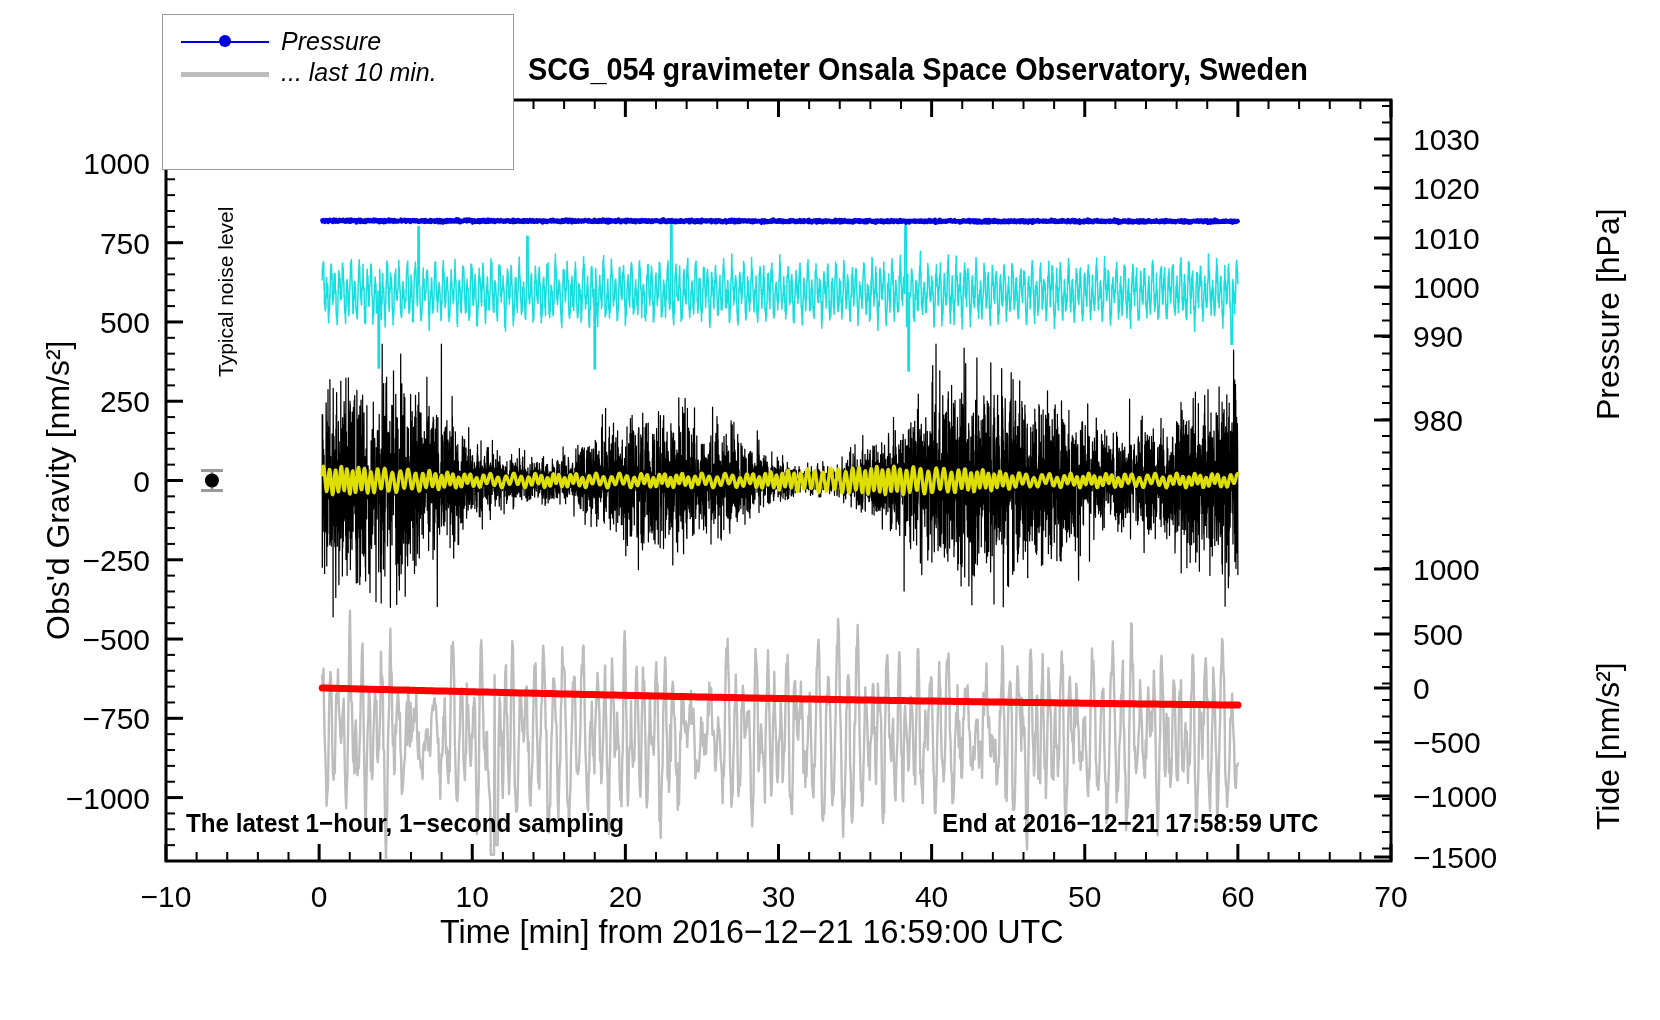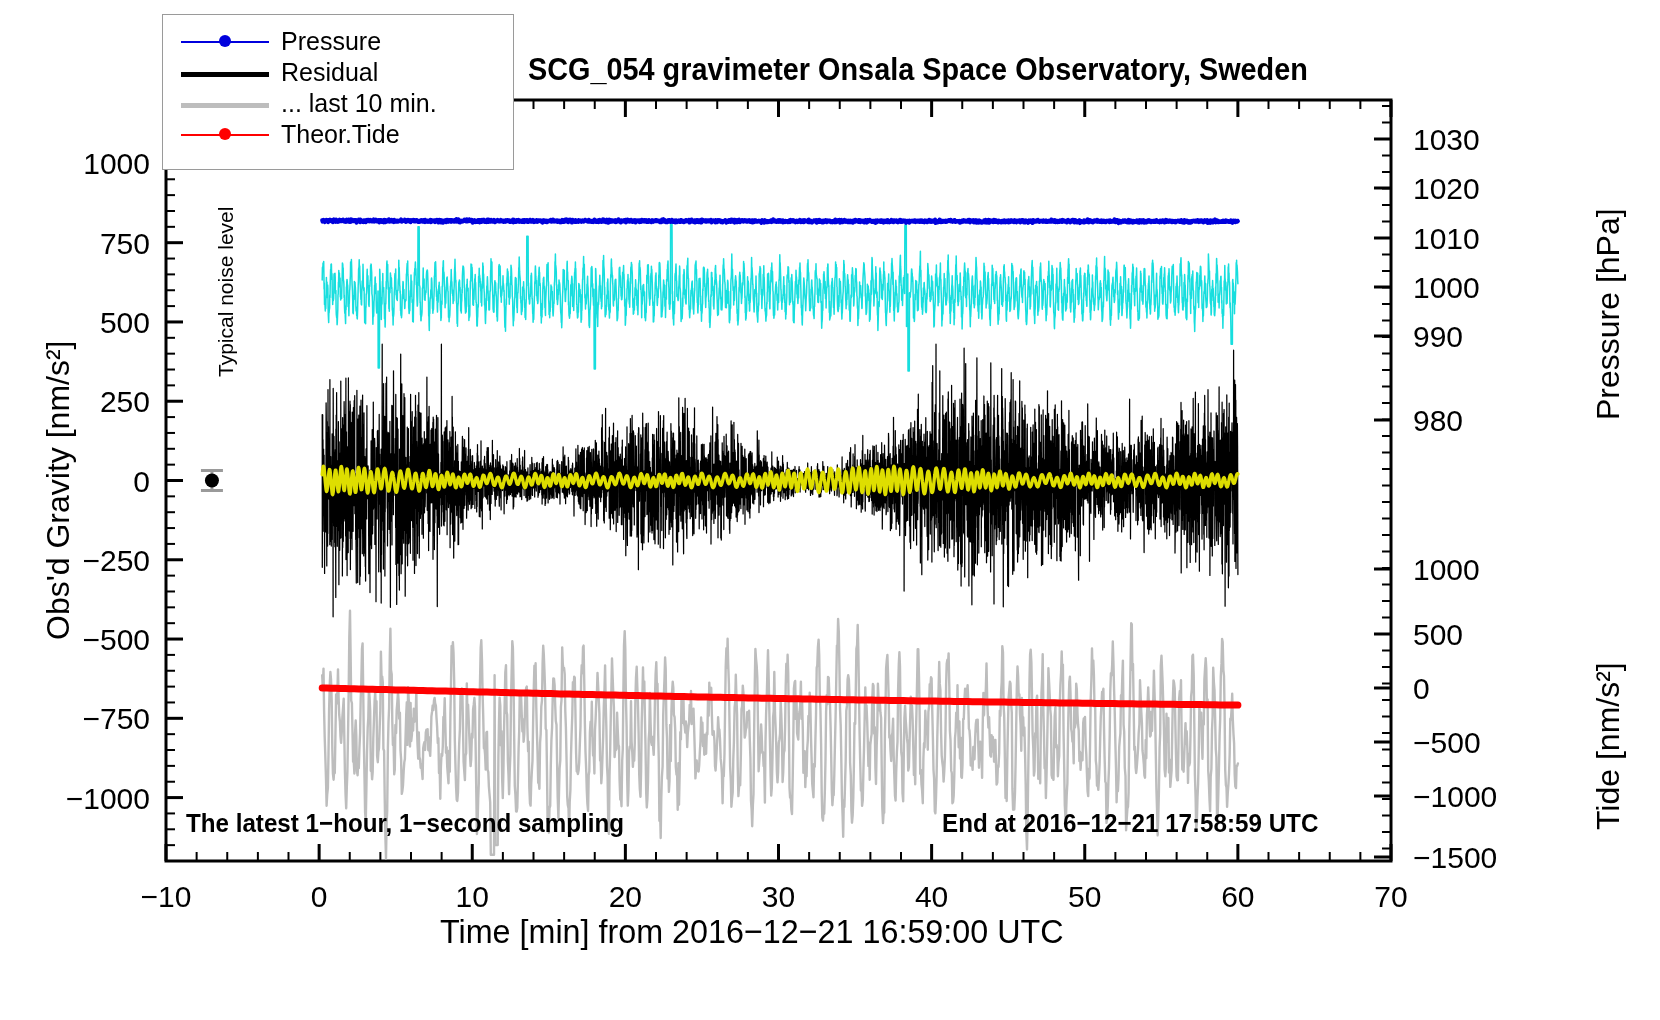--- a/index.html
+++ b/index.html
@@ -12,21 +12,21 @@
   .plot-title{font-size:31px;font-weight:bold;white-space:nowrap;
               font-stretch:condensed;transform:scaleX(.93);transform-origin:left center;}
   .note{font-size:26px;font-weight:bold;white-space:nowrap;
         transform:scaleX(.93);transform-origin:left center;}
   .xlabel{font-size:34px;white-space:nowrap;transform:scaleX(.95);transform-origin:left center;}
   .noise-label{font-size:21px;white-space:nowrap;}
 
   
   #legend{left:162px;top:14px;width:352px;height:156px;
           background:#fff;border:1px solid #9a9a9a;box-sizing:border-box;}
-  .leg-row{position:relative;height:31px;}
+  .leg-row{position:relative;height:31px;font-style:italic;}
   .leg-key{position:absolute;left:18px;top:15px;width:88px;height:0;}
   .leg-line{position:absolute;left:0;top:0;width:88px;}
   .leg-dot{position:absolute;left:38px;width:12px;height:12px;border-radius:50%;top:-6px;}
   .leg-txt{position:absolute;left:118px;top:1px;font-size:25px;white-space:nowrap;}
 
   svg{display:block;}
 </style>
 </head>
 <body>
 
@@ -270,37 +270,24 @@
   <div id="legend" class="abs">
     <div class="leg-row" style="margin-top:11px">
       <span class="leg-key">
         <span class="leg-line" style="border-top:2px solid #0000dd"></span>
         <span class="leg-dot" style="background:#0000dd"></span>
       </span>
       <span class="leg-txt">Pressure</span>
     </div>
     <div class="leg-row">
       <span class="leg-key">
-        <span class="leg-line" style="border-top:5px solid #000000"></span>
-      </span>
-      <span class="leg-txt">Residual</span>
-    </div>
-    <div class="leg-row">
-      <span class="leg-key">
         <span class="leg-line" style="border-top:5px solid #bdbdbd"></span>
       </span>
       <span class="leg-txt">... last 10 min.</span>
     </div>
-    <div class="leg-row">
-      <span class="leg-key">
-        <span class="leg-line" style="border-top:2px solid #ff0000"></span>
-        <span class="leg-dot" style="background:#ff0000"></span>
-      </span>
-      <span class="leg-txt">Theor.Tide</span>
-    </div>
   </div>
 
   <div class="abs axis-title-v" style="left:40px;top:640px;transform:rotate(-90deg);">Obs'd Gravity [nm/s²]</div>
 
   <div class="abs axis-title-v" style="left:1590px;top:420px;transform:rotate(-90deg);">Pressure [hPa]</div>
 
   <div class="abs axis-title-v" style="left:1590px;top:830px;transform:rotate(-90deg);">Tide [nm/s²]</div>
 
   <div class="abs xlabel" style="left:440px;top:912px;">Time [min] from 2016−12−21 16:59:00 UTC</div>
 

